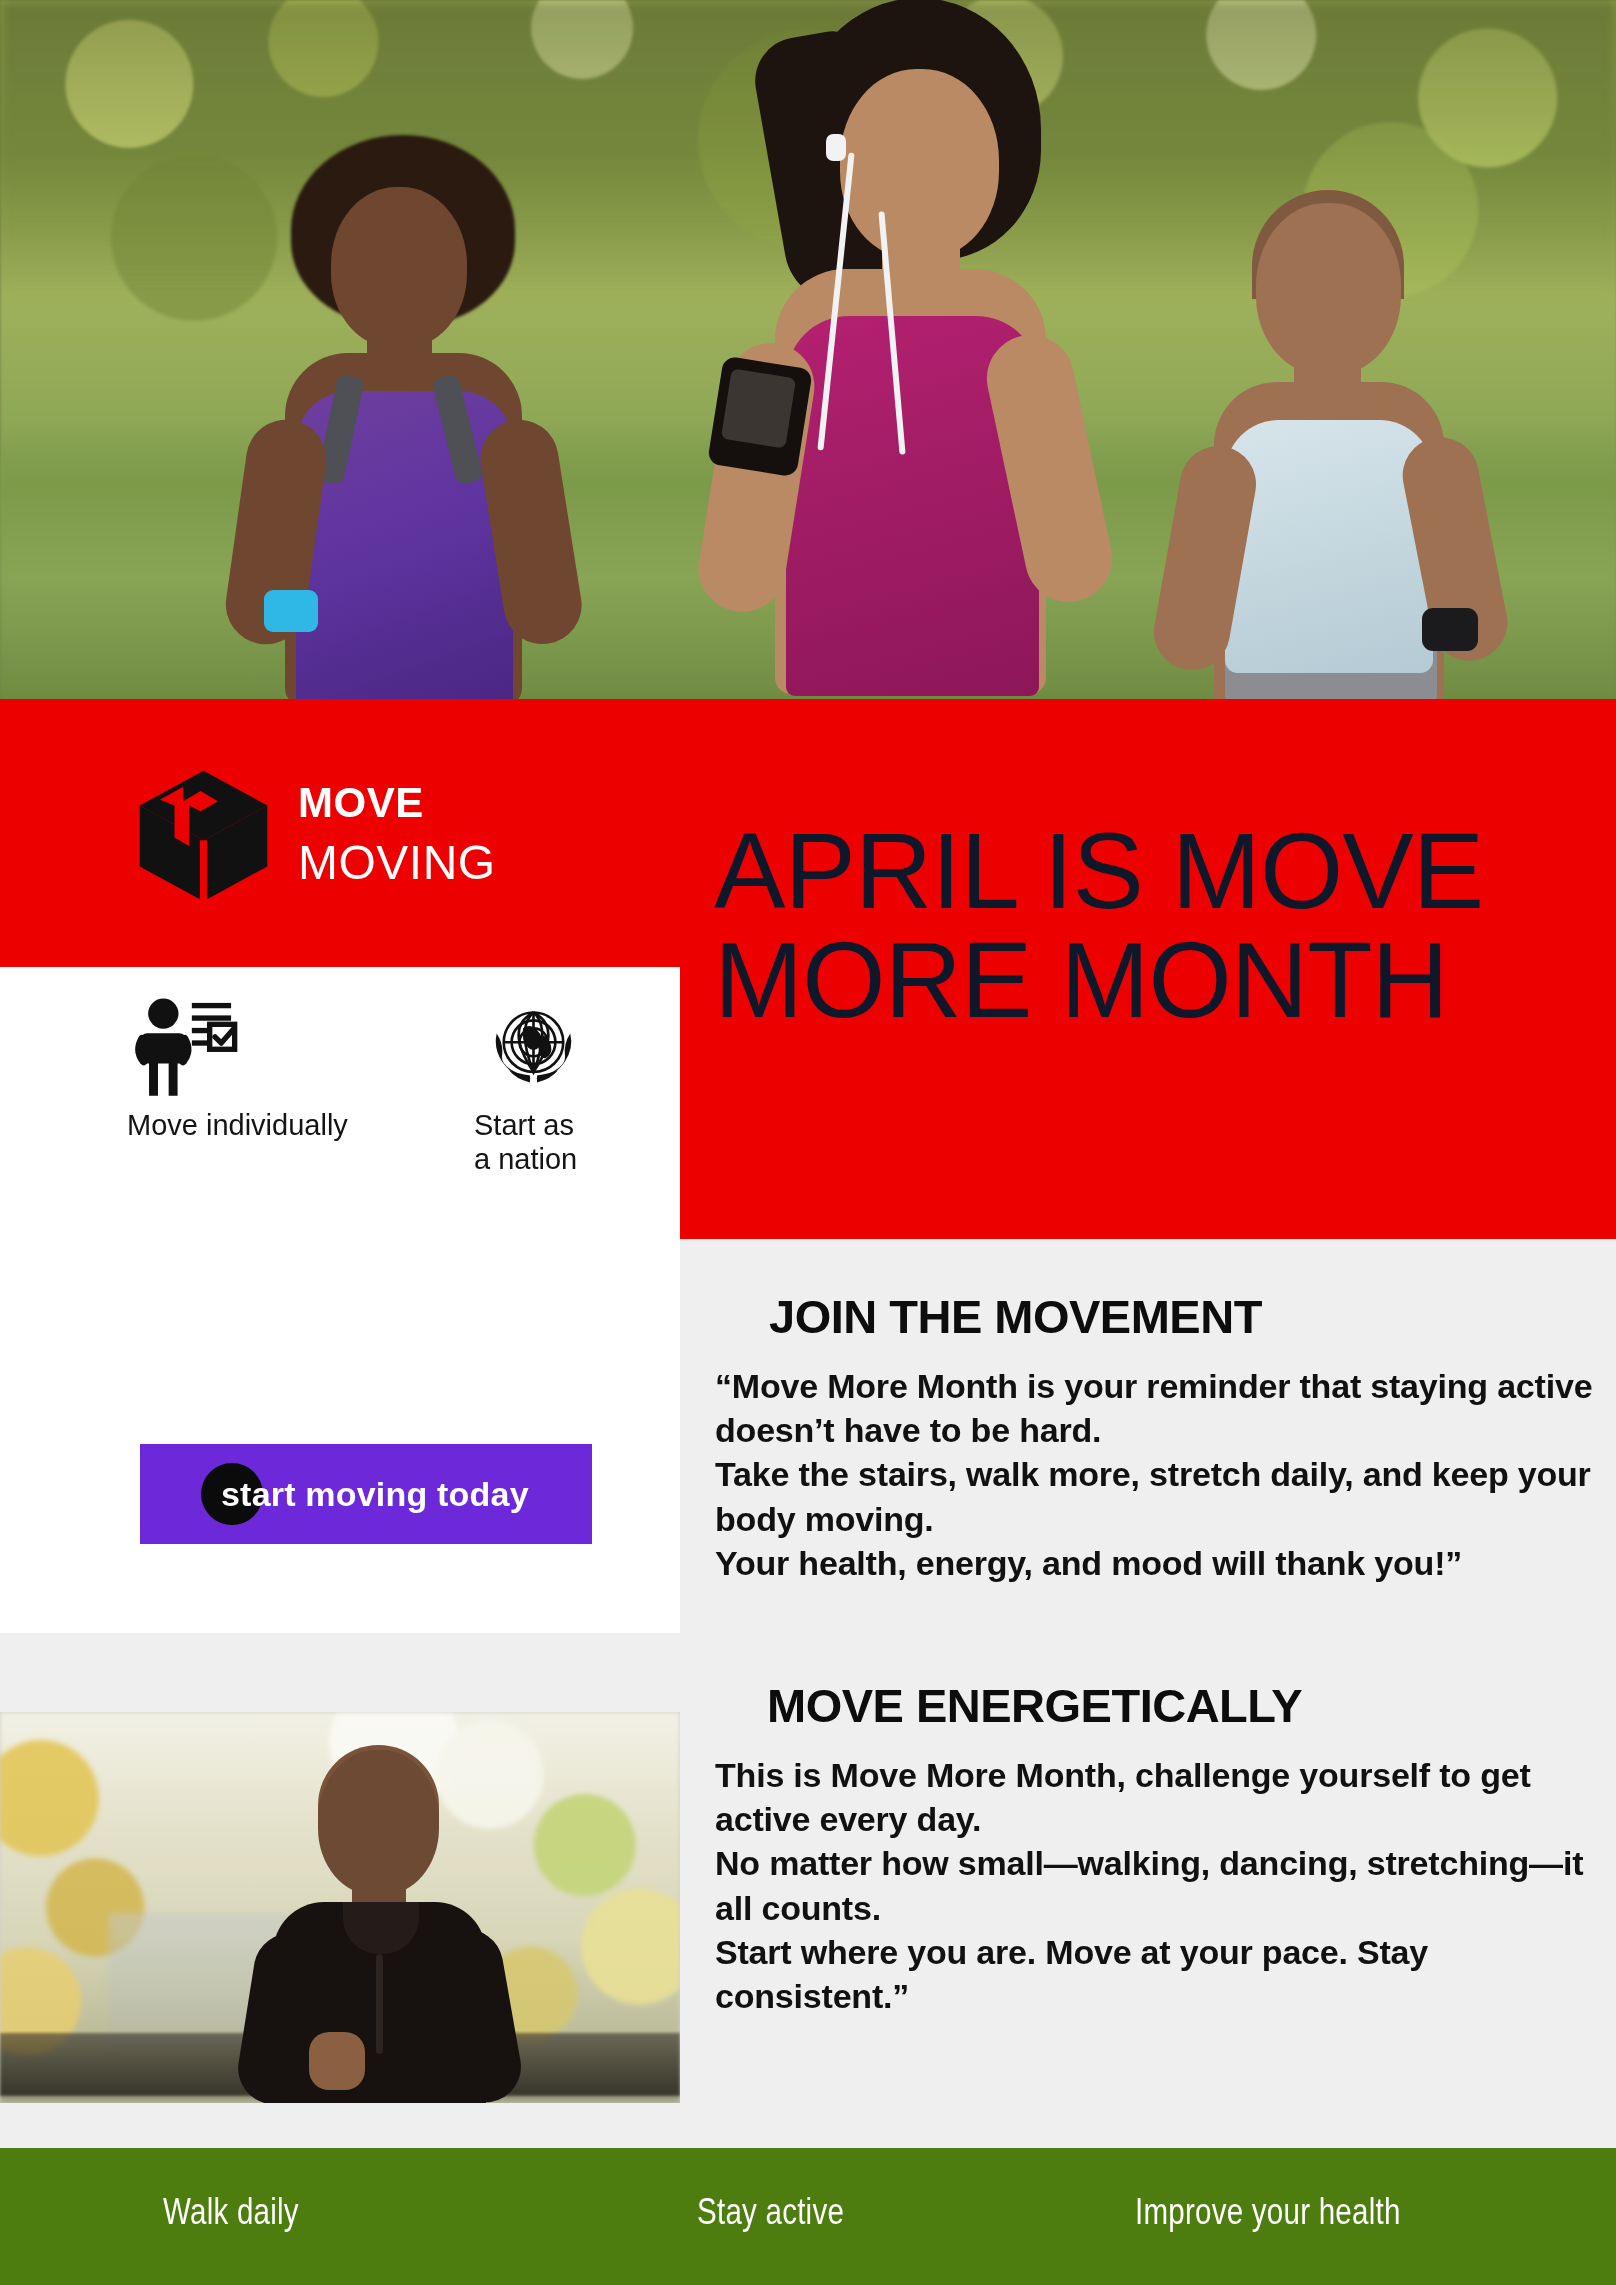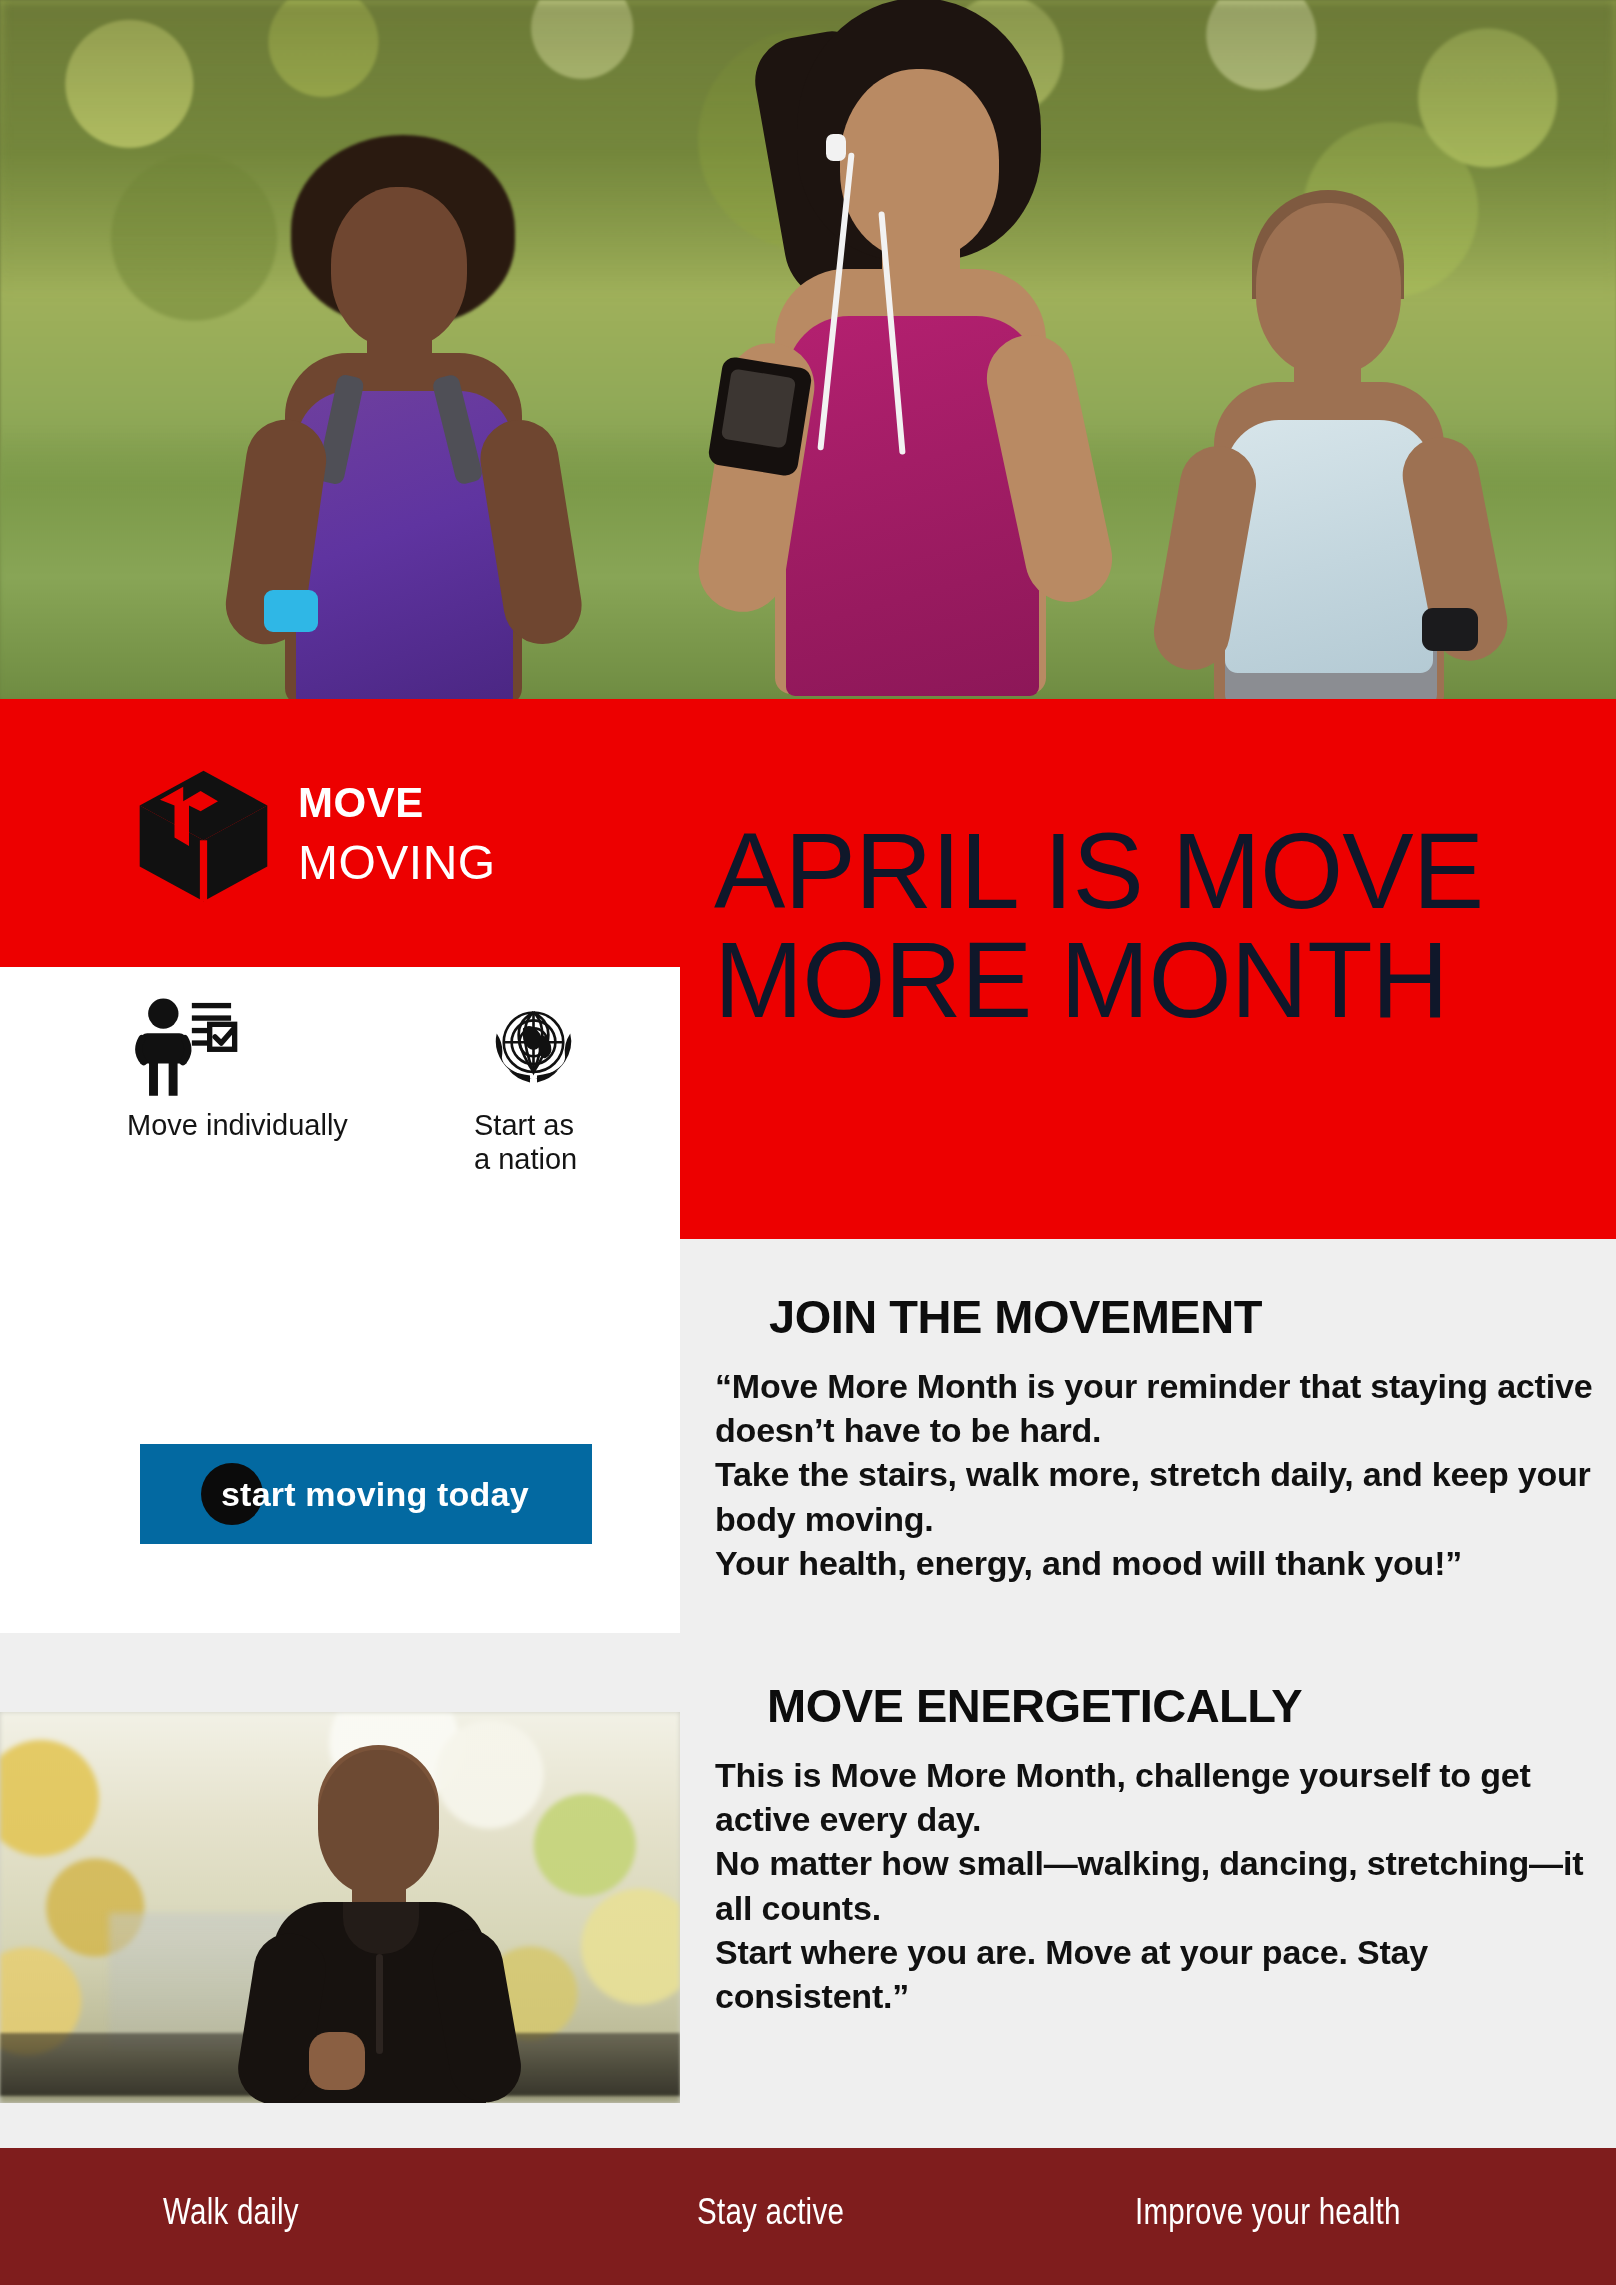--- a/index.html
+++ b/index.html
@@ -99,21 +99,21 @@
   .icon-panel{position:absolute;left:0;top:967px;width:680px;height:666px;background:#ffffff;}
   .icon-grid{position:absolute;left:127px;top:27px;width:525px;
              display:grid;grid-template-columns:231px 231px;column-gap:36px;row-gap:16.3px;gap:9px;}
   .icon-cell{display:flex;flex-direction:column;align-items:flex-start;}
   .icon-cell.center-pad{padding-left:104px;}
   .icon-cell.pad2{padding-left:107px;}
   .icon-box{width:118px;height:107px;display:flex;align-items:center;justify-content:center;}
   .icon-label{margin-top:7.2px;font-size:29px;line-height:1.18;color:#141414;font-weight:400;}
   .icon-label.indent{padding-left:5.4px;}
 
-  .cta{position:absolute;left:140px;top:477px;width:452px;height:100px;background:#0369a1;
+  .cta{position:absolute;left:140px;top:477px;width:452px;height:100px;background:#6d28d9;
        display:flex;align-items:center;}
   .cta-dot{position:absolute;left:61px;top:19px;width:62px;height:62px;border-radius:50%;background:#0b0b0b;}
   .cta-label{position:relative;z-index:2;margin-left:81px;font-size:34px;font-weight:700;color:#ffffff;letter-spacing:0.2px;}
 
   
   .sec{position:absolute;left:715px;width:905px;}
   .sec-title{font-size:47px;font-weight:700;color:#0d0d0d;letter-spacing:-0.5px;}
   .sec-title.c1{margin-left:54px;}
   .sec-title.c2{margin-left:52px;}
   .sec-body{margin-top:20px;font-size:34px;font-weight:700;line-height:1.30;color:#111111;letter-spacing:-0.2px;}
@@ -143,21 +143,21 @@
   .m1 .headtop{position:absolute;left:76px;top:3.6px;width:121px;height:80px;border-radius:63px 63px 0 0;background:#7a5339;}
   .m1 .neck{position:absolute;left:110px;top:136px;width:54px;height:47px;background:#6d4a33;}
   .m1 .torso{position:absolute;left:31px;top:161px;width:213px;height:208px;border-radius:51px 51px 7.2px 7.2px;background:#17120f;}
   .m1 .collar{position:absolute;left:101px;top:161px;width:76px;height:52px;border-radius:0 0 36px 36px;background:#231c18;}
   .m1 .armL{position:absolute;left:3.6px;top:192px;width:72px;height:172px;border-radius:38px;background:#17120f;transform:rotate(9deg);}
   .m1 .armR{position:absolute;left:199px;top:188px;width:71px;height:174px;border-radius:38px;background:#17120f;transform:rotate(-10deg);}
   .m1 .fist{position:absolute;left:67px;top:291px;width:56px;height:58px;border-radius:20px;background:#8a5f42;}
   .m1 .zip{position:absolute;left:134px;top:213px;width:7.2px;height:100px;background:#2c2420;border-radius:3.6px;}
 
   
-  .footer{position:absolute;left:0;top:2148px;width:1617px;height:138px;background:#7f1d1d;}
+  .footer{position:absolute;left:0;top:2148px;width:1617px;height:138px;background:#4d7c0f;}
   .footer-inner{position:absolute;left:0;top:0;width:1617px;height:138px;}
   .f-item{position:absolute;top:43px;color:#ffffff;font-size:36px;font-weight:400;
           transform:scaleX(.82);transform-origin:left center;letter-spacing:0.3px;}
   .f1{left:163px;}
   .f2{left:697px;}
   .f3{left:1135px;}
 </style>
 </head>
 <body>
 

